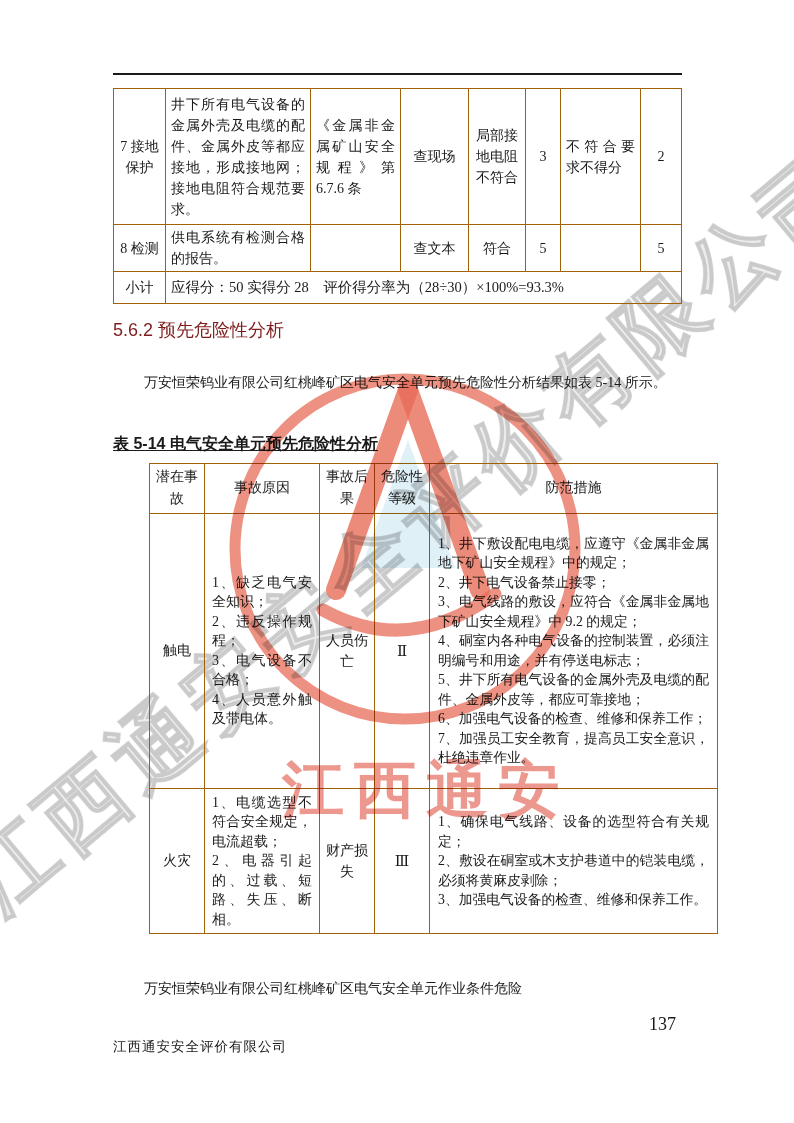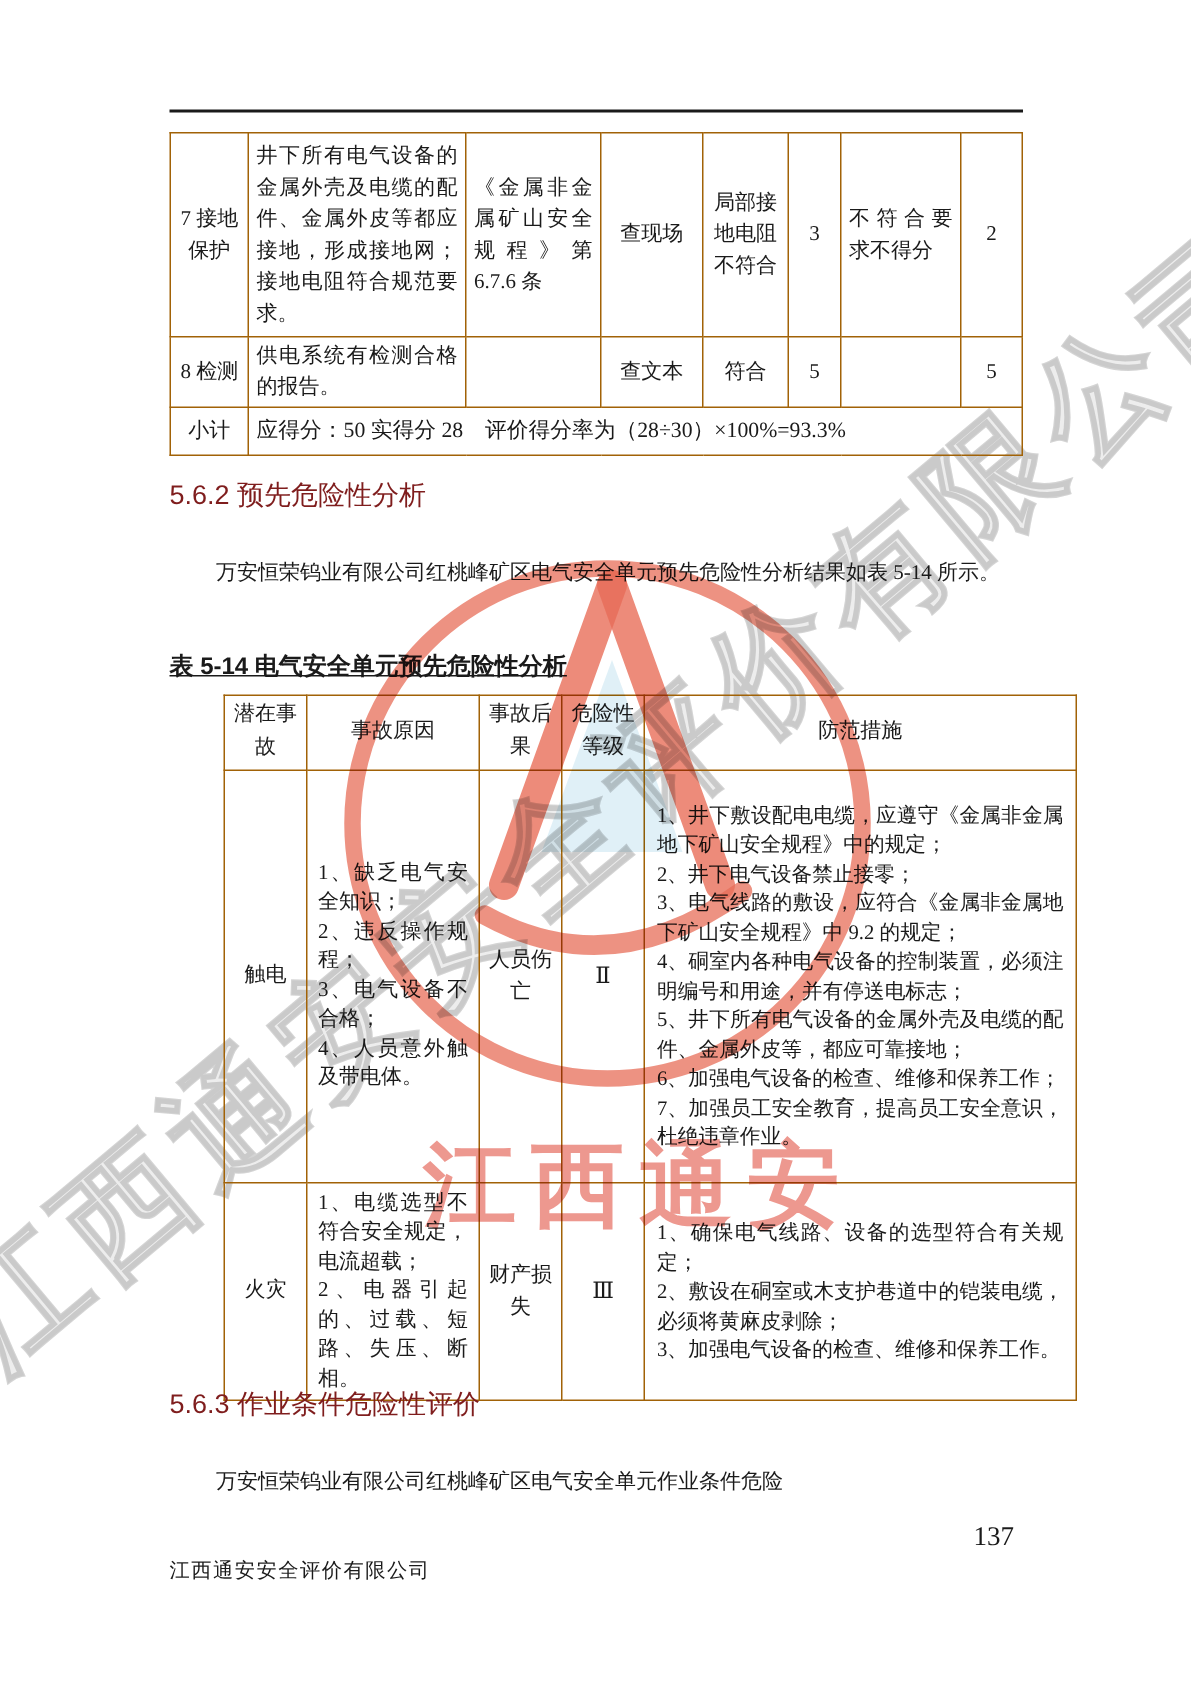--- a/index.html
+++ b/index.html
@@ -136,21 +136,20 @@
 2、电器引起的、过载、短路、失压、断相。</td>
         <td class="c ws">财产损失</td>
         <td class="lvl">Ⅲ</td>
         <td class="measures ws">1、确保电气线路、设备的选型符合有关规定；
 2、敷设在硐室或木支护巷道中的铠装电缆，必须将黄麻皮剥除；
 3、加强电气设备的检查、维修和保养工作。</td>
       </tr>
     </tbody>
       </table>
 
-    <div class="h-sec" style="top:924px">5.6.3 作业条件危险性评价</div>
     <div class="para" style="top:958px">万安恒荣钨业有限公司红桃峰矿区电气安全单元作业条件危险</div>
 
     <div class="page-num">137</div>
     <div class="footer-co">江西通安安全评价有限公司</div>
   </div>
 
   <svg class="stamp" width="380" height="400" viewBox="0 0 380 400">
     <circle cx="190" cy="197" r="170" fill="none" stroke="#e2482e" stroke-width="11" stroke-opacity="0.75"></circle>
     <polygon points="193,88 146,216 240,216" fill="#a8d5e8" fill-opacity="0.45"></polygon>
     <path d="M193,38 L121,238" fill="none" stroke="#e2482e" stroke-width="20" stroke-linecap="round" stroke-opacity="0.8"></path>

